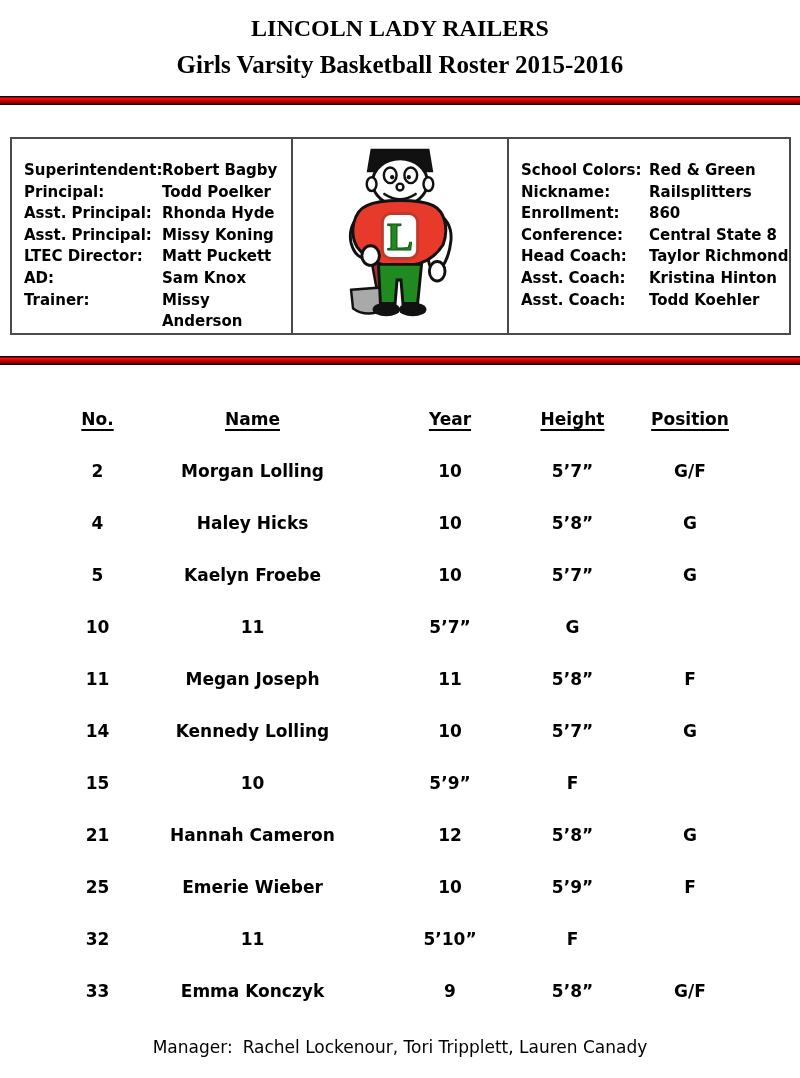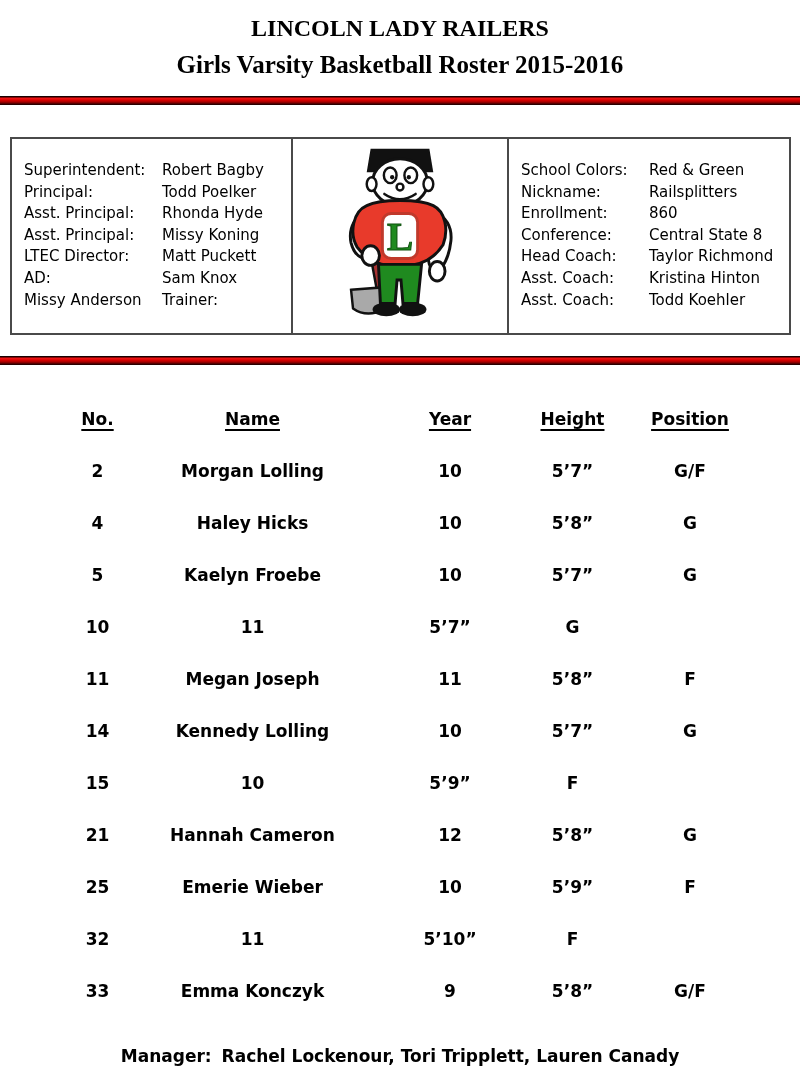--- a/index.html
+++ b/index.html
@@ -51,21 +51,21 @@
     margin: 32px 0 0 10px;
     border: 2px solid #4a4a4a;
   }
   .info-cell { box-sizing: border-box; }
   .info-cell + .info-cell { border-left: 2px solid #4a4a4a; }
   .info-list {
     padding: 21px 0 0 12px;
     display: grid;
     row-gap: 0;
     font-size: 15px;
-    font-weight: normal;
+    font-weight: bold;
     line-height: 21.6px;
     align-content: start;
   }
   .staff-list  { grid-template-columns: 138px auto; }
   .school-list { grid-template-columns: 128px auto; }
   .mascot-cell {
     display: flex;
     align-items: center;
     justify-content: center;
   }
@@ -82,23 +82,23 @@
     align-items: center;
     text-align: center;
   }
   .r-head > div {
     text-decoration: underline;
     text-decoration-thickness: 2px;
     text-underline-offset: 4px;
   }
   .manager-line {
     text-align: center;
-    margin-top: 29px;
+    margin-top: 20px;
     font-size: 17px;
-    font-weight: bold;
+    font-weight: normal;
   }
   .manager-names { margin-left: 10px; }
 </style>
 </head>
 <body>
 
 <header>
   <h1 class="doc-title">LINCOLN LADY RAILERS</h1>
   <h2 class="doc-subtitle">Girls Varsity Basketball Roster 2015-2016</h2>
 </header>
@@ -114,22 +114,22 @@
       <span>Principal:</span>
         <span>Todd Poelker</span>
       <span>Asst. Principal:</span>
         <span>Rhonda Hyde</span>
       <span>Asst. Principal:</span>
         <span>Missy Koning</span>
       <span>LTEC Director:</span>
         <span>Matt Puckett</span>
       <span>AD:</span>
         <span>Sam Knox</span>
-      <span>Missy Anderson</span>
-        <span>Trainer:</span>
+      <span>Trainer:</span>
+        <span>Missy Anderson</span>
     </div>
   </div>
 
   <div class="info-cell mascot-cell">
     <svg width="158" height="186" viewBox="0 0 160 190" aria-hidden="true">
 
       <polygon points="50,116 60,114 68,156 58,159" fill="#a83232" stroke="#111" stroke-width="2.5"></polygon>
 
       <path d="M30,150 L68,147 L64,170 Q46,179 32,169 Z" fill="#a9a9a9" stroke="#111" stroke-width="2.5"></path>
 

